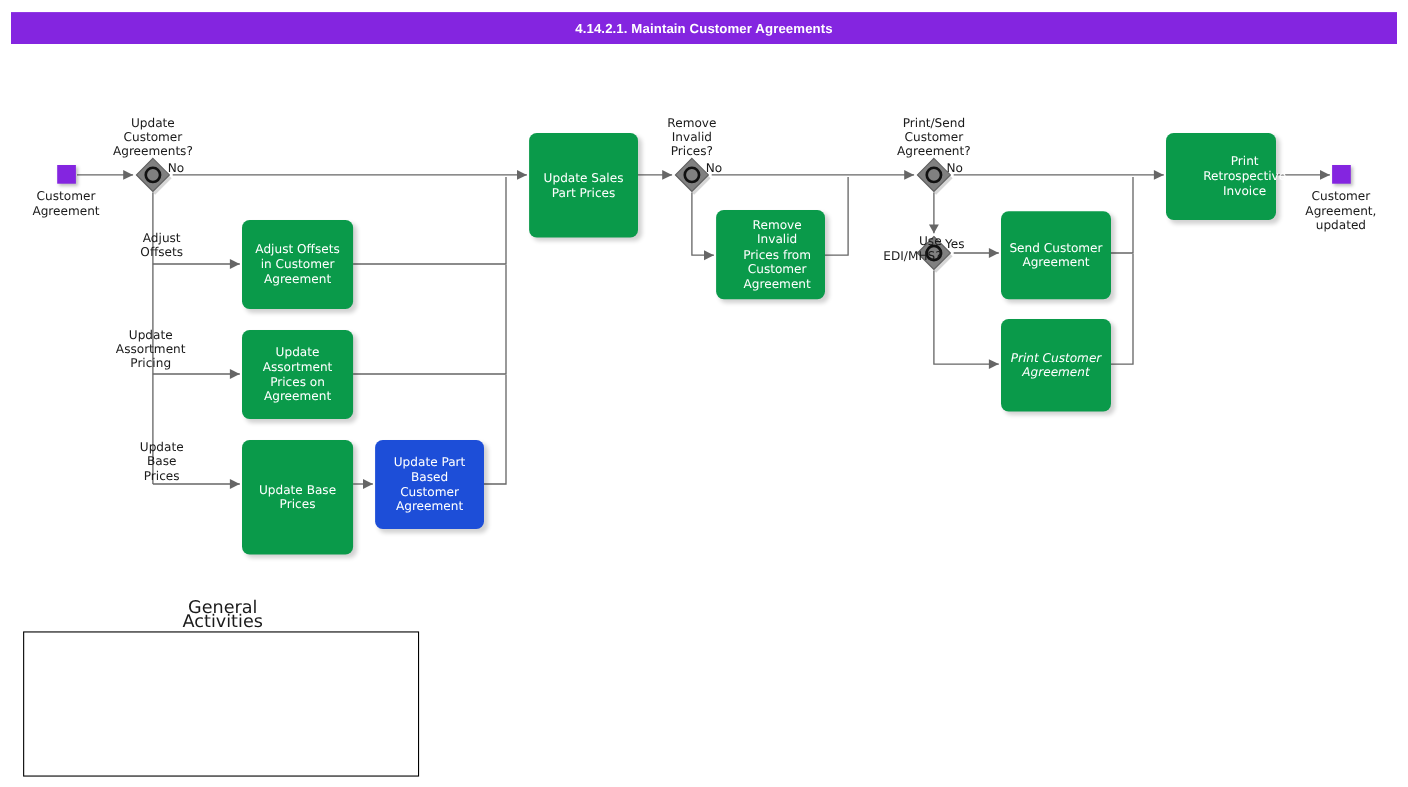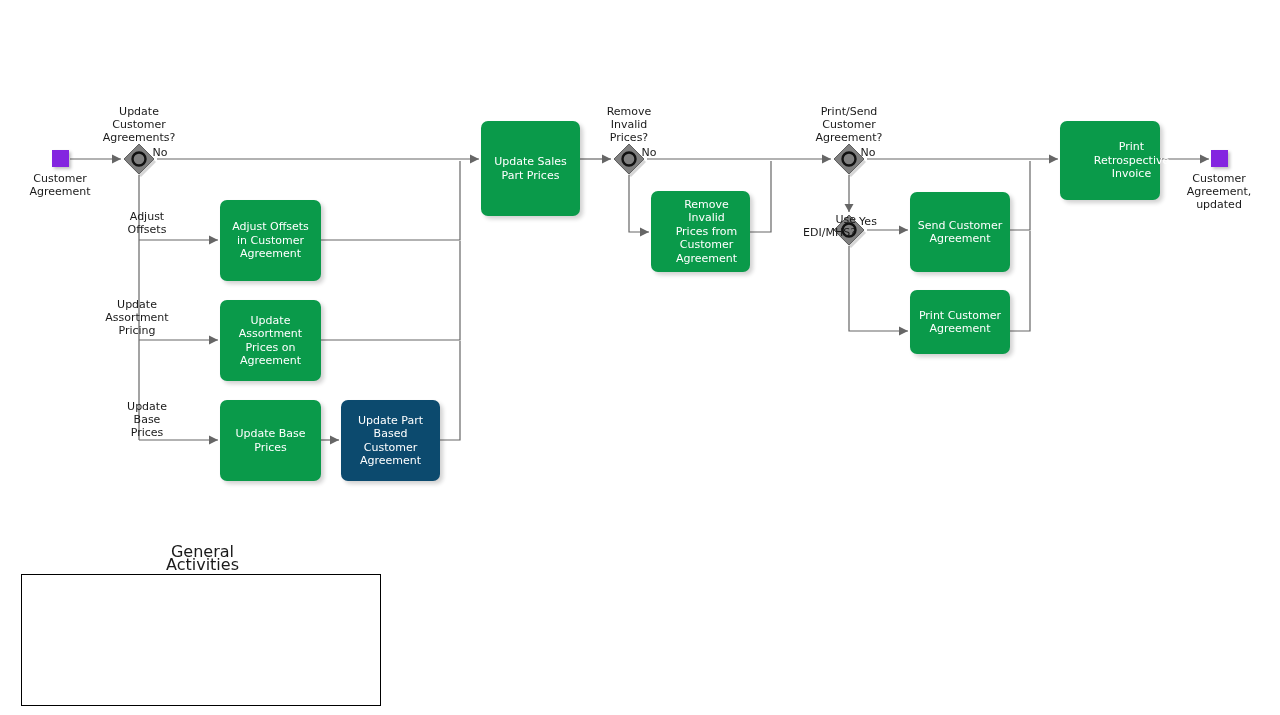--- a/index.html
+++ b/index.html
@@ -109,20 +109,21 @@
     line-height: 13px;
     color: #1a1a1a;
     font-family: "DejaVu Sans", sans-serif;
   }
 </style>
 </head>
 <body>
 
 <div id="canvas">
 
+  <div class="title-bar">4.14.2.1. Maintain Customer Agreements</div>
 
   <svg id="wires" width="1280" height="715" viewBox="0 0 1280 715">
       <path d="M 70 159 L 121 159" fill="none" stroke="#666666" stroke-width="1.2"></path>
       <path d="M 157 159 L 479 159" fill="none" stroke="#666666" stroke-width="1.2"></path>
       <path d="M 139 175 L 139 440" fill="none" stroke="#666666" stroke-width="1.2"></path>
       <path d="M 139 240 L 218 240" fill="none" stroke="#666666" stroke-width="1.2"></path>
       <path d="M 139 340 L 218 340" fill="none" stroke="#666666" stroke-width="1.2"></path>
       <path d="M 139 440 L 218 440" fill="none" stroke="#666666" stroke-width="1.2"></path>
       <path d="M 321 240 L 460 240 L 460 161" fill="none" stroke="#666666" stroke-width="1.2"></path>
       <path d="M 321 340 L 460 340 L 460 241" fill="none" stroke="#666666" stroke-width="1.2"></path>
@@ -210,44 +211,44 @@
         <span style="white-space: pre-line;">Adjust Offsets
 in Customer
 Agreement</span>
       </div>
       <div class="activity" style="left: 220px; top: 300px; width: 101px; height: 81px; background: rgb(10, 154, 74);">
         <span style="white-space: pre-line;">Update
 Assortment
 Prices on
 Agreement</span>
       </div>
-      <div class="activity" style="left: 220px; top: 400px; width: 101px; height: 81px; background: rgb(10, 154, 74);">
+      <div class="activity" style="left: 220px; top: 400px; width: 101px; height: 104px; background: rgb(10, 154, 74);">
         <span style="white-space: pre-line;">Update Base
 Prices</span>
       </div>
-      <div class="activity" style="left: 341px; top: 400px; width: 99px; height: 81px; background: #0c4a6e;">
+      <div class="activity" style="left: 341px; top: 400px; width: 99px; height: 81px; background: #1d4ed8;">
         <span style="white-space: pre-line;">Update Part
 Based Customer
 Agreement</span>
       </div>
       <div class="activity" style="left: 481px; top: 121px; width: 99px; height: 95px; background: rgb(10, 154, 74);">
         <span style="white-space: pre-line;">Update Sales
 Part Prices</span>
       </div>
       <div class="activity" style="left: 651px; top: 191px; width: 99px; height: 81px; background: rgb(10, 154, 74);">
         <span style="white-space: pre-line; margin-left: 12px;">Remove Invalid
 Prices from
 Customer
 Agreement</span>
       </div>
       <div class="activity" style="left: 910px; top: 192px; width: 100px; height: 80px; background: rgb(10, 154, 74);">
         <span style="white-space: pre-line;">Send Customer
 Agreement</span>
       </div>
-      <div class="activity" style="left: 910px; top: 290px; width: 100px; height: 64px; background: rgb(10, 154, 74);">
+      <div class="activity" style="left: 910px; top: 290px; width: 100px; height: 84px; background: rgb(10, 154, 74); font-style: italic;">
         <span style="white-space: pre-line;">Print Customer
 Agreement</span>
       </div>
       <div class="activity" style="left: 1060px; top: 121px; width: 100px; height: 79px; background: rgb(10, 154, 74); padding-left: 48px;">
         <span style="white-space: pre-line;">Print
 Retrospective
 Invoice</span>
       </div>
       <div class="activity" style="left: 40px; top: 604px; width: 100px; height: 81px; background: rgb(10, 154, 74);">
         <span style="white-space: pre-line;">Change Status

